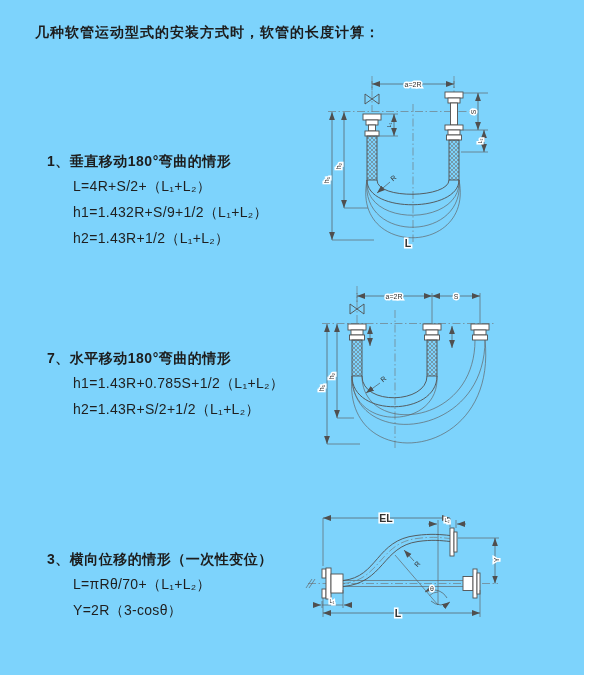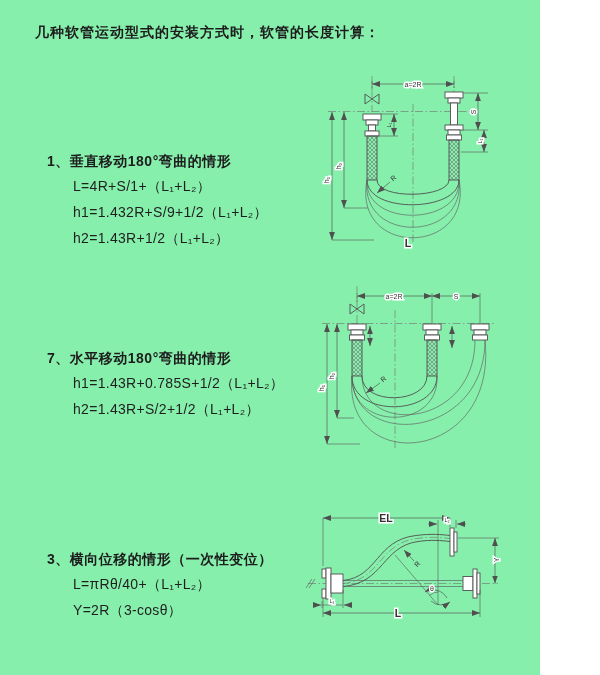--- a/index.html
+++ b/index.html
@@ -1,16 +1,16 @@
 <!DOCTYPE html>
 <html><head>
 <meta charset="utf-8">
 <style>
   html,body{margin:0;padding:0;background:#fff;}
-  .page{position:relative;width:540px;height:675px;background:#86efac;overflow:hidden;
+  .page{position:relative;width:584px;height:675px;background:#7dd3fc;overflow:hidden;
         font-family:"Liberation Sans","DejaVu Sans",sans-serif;color:#222;}
   .title{position:absolute;left:35px;top:24px;font-size:14px;font-weight:bold;letter-spacing:1px;color:#1d1d1d;}
   .sec{position:absolute;left:47px;}
   .sec-heading{font-size:14px;line-height:16px;font-weight:bold;margin-bottom:10px;letter-spacing:0.5px;color:#1d1d1d;margin-top:40px;}
   .formula{font-size:14px;line-height:15px;margin-bottom:11px;margin-left:26px;color:#1f1f1f;letter-spacing:0.3px;}
   .diag{position:absolute;}
   .ln{fill:none;stroke:#4f4f4f;stroke-width:0.9;}
   .thin{fill:none;stroke:#5f5f5f;stroke-width:0.65;}
   .cl{fill:none;stroke:#6f6f6f;stroke-width:0.6;stroke-dasharray:8 2.5 1.5 2.5;}
   .dim{fill:none;stroke:#4f4f4f;stroke-width:0.65;}
@@ -35,34 +35,34 @@
       <marker id="ar" markerWidth="9" markerHeight="7" refX="8" refY="3.5" orient="auto-start-reverse" markerUnits="userSpaceOnUse">
         <path d="M0,0.6 L8,3.5 L0,6.4 Z" fill="#4f4f4f"></path>
       </marker>
     </defs>
   </svg>
 
   <div class="title">几种软管运动型式的安装方式时，软管的长度计算：</div>
 
   <section class="sec" style="top:113px">
     <div class="sec-heading">1、垂直移动180°弯曲的情形</div>
-    <div class="formula">L=4R+S/1+（L₁+L₂）</div>
+    <div class="formula">L=4R+S/2+（L₁+L₂）</div>
     <div class="formula">h1=1.432R+S/9+1/2（L₁+L₂）</div>
     <div class="formula">h2=1.43R+1/2（L₁+L₂）</div>
   </section>
 
   <section class="sec" style="top:310px">
     <div class="sec-heading">7、水平移动180°弯曲的情形</div>
     <div class="formula">h1=1.43R+0.785S+1/2（L₁+L₂）</div>
     <div class="formula">h2=1.43R+S/2+1/2（L₁+L₂）</div>
   </section>
 
   <section class="sec" style="top:511px">
     <div class="sec-heading">3、横向位移的情形（一次性变位）</div>
-    <div class="formula">L=πRθ/40+（L₁+L₂）</div>
+    <div class="formula">L=πRθ/70+（L₁+L₂）</div>
     <div class="formula">Y=2R（3-cosθ）</div>
   </section>
 
   <svg class="diag" style="left:302px;top:68px" width="288" height="188" viewBox="0 0 288 188">
 
     <path class="cl" d="M70,8 V44"></path>
     <path class="cl" d="M152,8 V72"></path>
     <path class="cl" d="M111,36 V174"></path>
     <path class="cl" d="M26,43.5 H170"></path>
 

